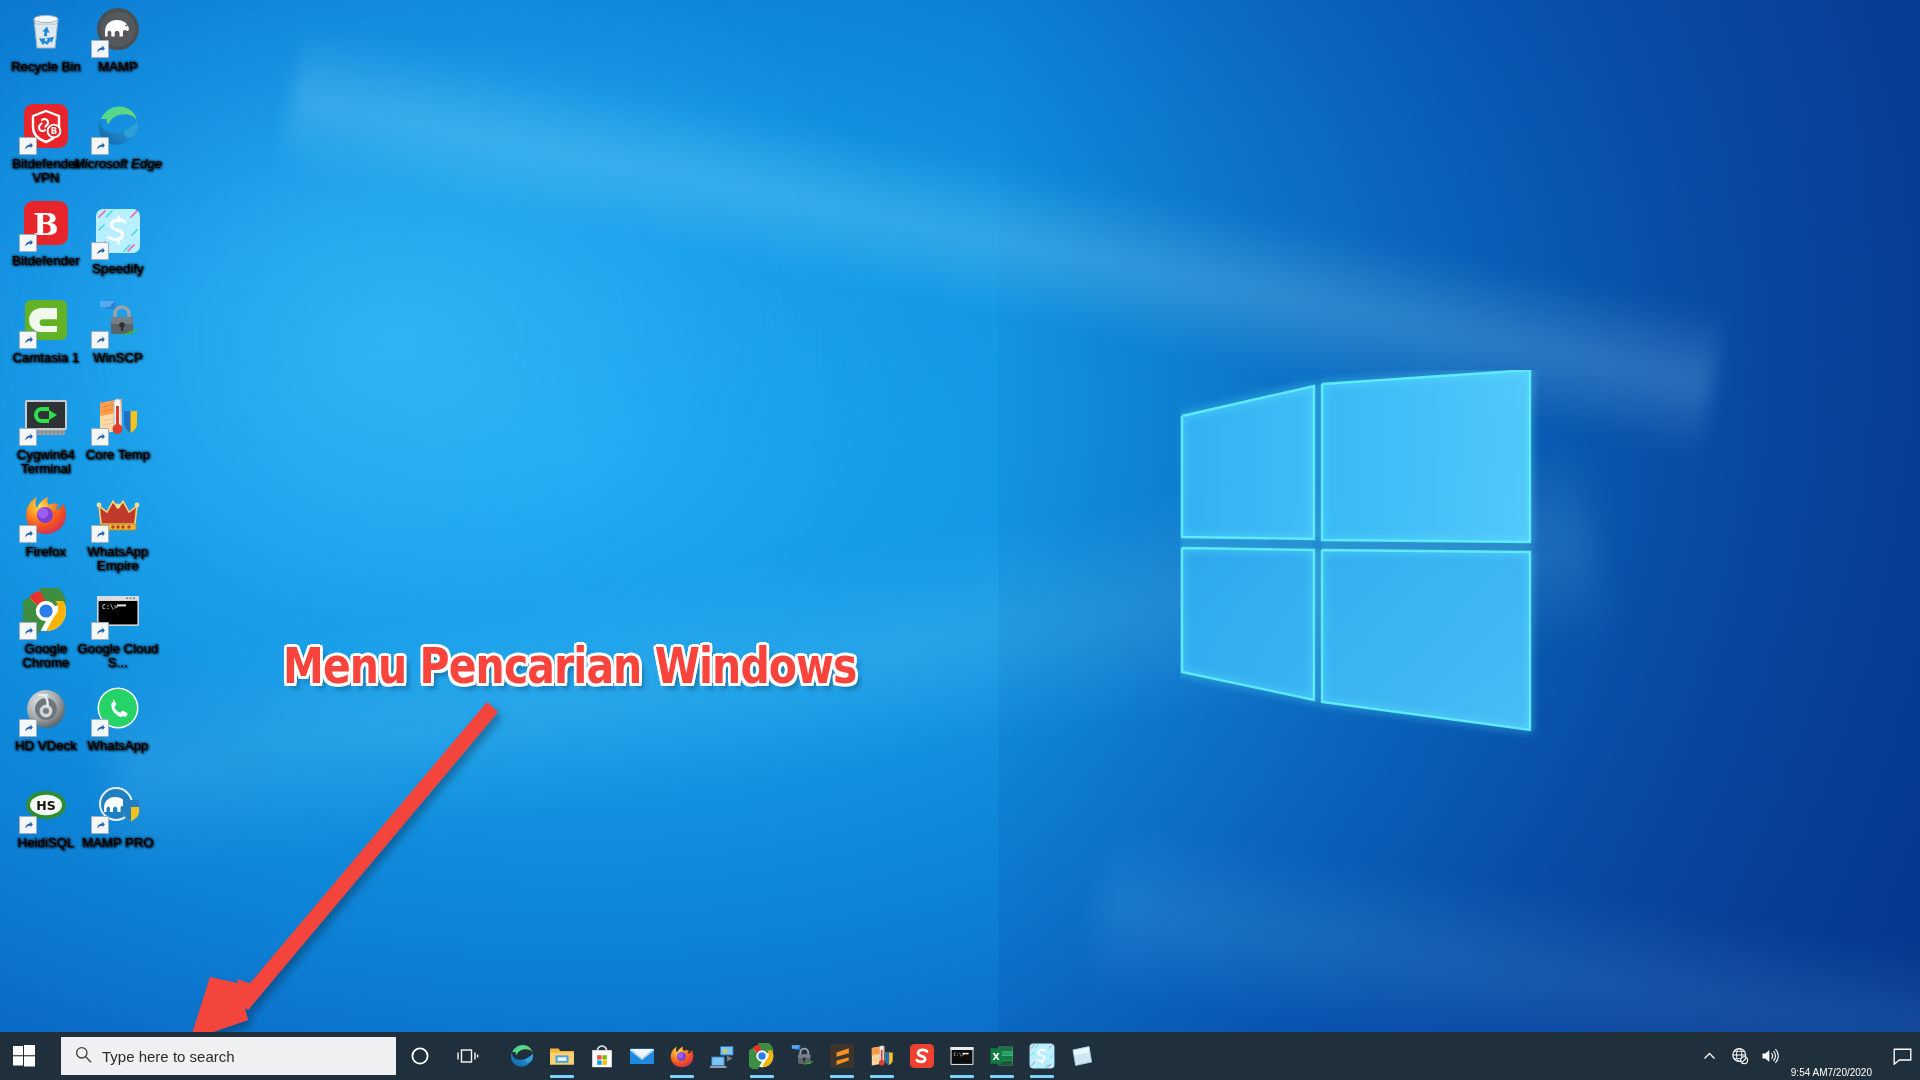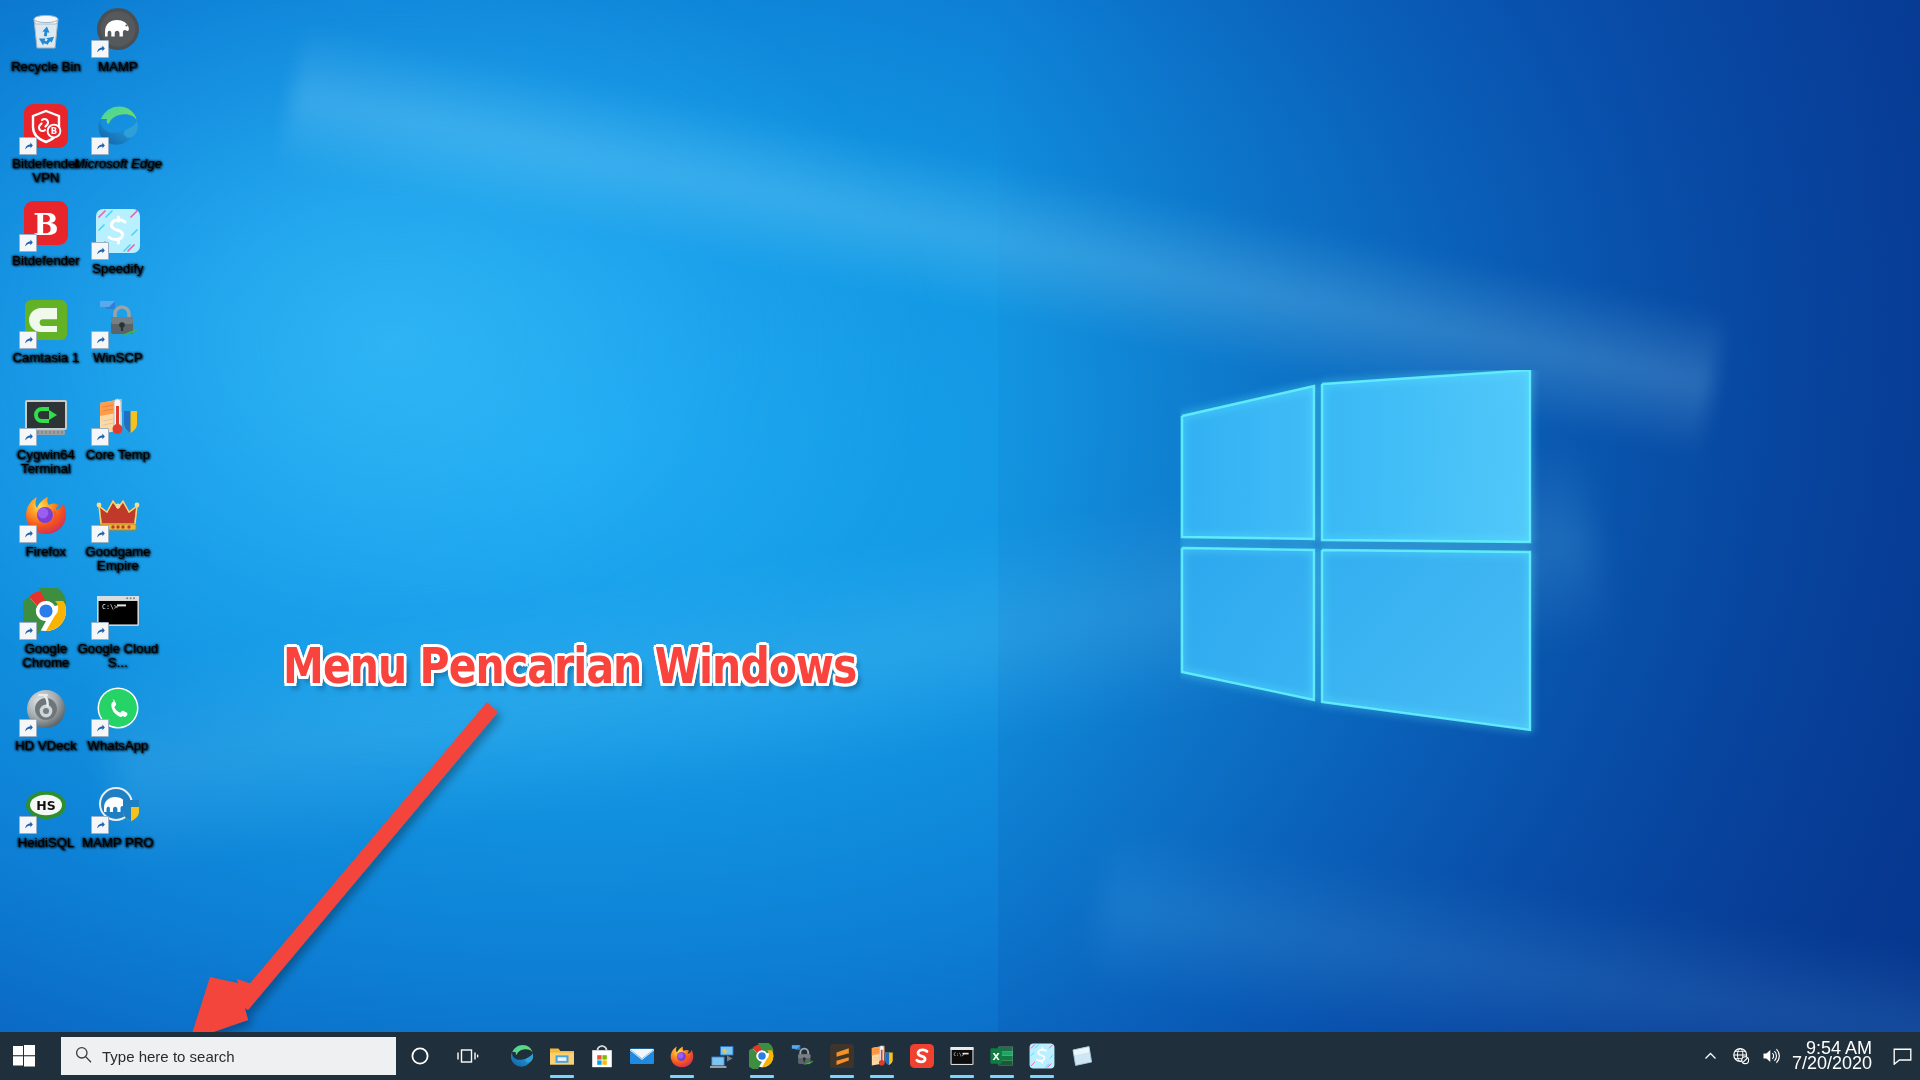--- a/index.html
+++ b/index.html
@@ -100,22 +100,22 @@
   .tb-app{
     width:40px;height:48px;display:flex;align-items:center;justify-content:center;flex:0 0 auto;position:relative;
   }
   .tb-app .ic{width:26px;height:26px;position:relative;}
   .tb-app .runbar{
     position:absolute;bottom:2px;left:8px;width:24px;height:3px;background:#7fd3ff;border-radius:1px;
   }
   #tray{margin-left:auto;display:flex;align-items:center;height:48px;flex:0 0 auto;}
   .tray-ic{width:30px;height:48px;display:flex;align-items:center;justify-content:center;}
   #clock{
-    height:48px;display:flex;flex-direction:column;align-items:flex-end;justify-content:center;
-    color:#fff;font-size:18px;line-height:15px;padding:0 12px 0 6px;font-family:"Liberation Sans",sans-serif;
+    height:48px;display:flex;flex-direction:row;align-items:flex-end;justify-content:center;
+    color:#fff;font-size:10px;line-height:15px;padding:0 12px 0 6px;font-family:"Liberation Sans",sans-serif;
   }
   #action-center{width:36px;height:48px;display:flex;align-items:center;justify-content:center;}
   .white{fill:#fff;}
 </style>
 </head>
 <body>
 
 <div id="wallpaper">
   <div class="wp-base"></div>
   <div class="wp-glow"></div>
@@ -380,21 +380,21 @@
       <circle cx="28" cy="36" r="1.7" fill="#c0392b"></circle>
       <circle cx="34" cy="36" r="1.7" fill="#c0392b"></circle>
       <circle cx="4" cy="14" r="2.4" fill="#f3dd96"></circle>
       <circle cx="42" cy="14" r="2.4" fill="#f3dd96"></circle>
       <circle cx="23" cy="15" r="2.4" fill="#f3dd96"></circle>
     </svg><span class="shortcut-badge">
   <svg width="11" height="11" viewBox="0 0 11 11">
     <path d="M2.2 8.6 C2.6 4.8 5 3.6 7.4 3.5 L7.4 1.6 L9.8 4.4 L7.4 7.2 L7.4 5.4 C5.4 5.4 3.6 6.4 2.2 8.6 Z" fill="#1b5fae"></path>
   </svg>
         </span></div>
-      <div class="label">Goodgame Empire</div>
+      <div class="label">WhatsApp Empire</div>
     </div>
     <div class="dicon" style="left: 0px; top: 588px;">
       <div class="glyph"><svg width="46" height="46" viewBox="0 0 46 46">
       <circle cx="23" cy="23" r="20" fill="#fff"></circle>
       <path d="M23 3 a20 20 0 0 1 17.3 10 H23 a10 10 0 0 0 -8.7 5 L6 9 A20 20 0 0 1 23 3 Z" fill="#e5352b"></path>
       <path d="M5.9 9.2 L14.3 18 a10 10 0 0 0 .1 10.2 L6 42.3 A20 20 0 0 1 5.9 9.2 Z" fill="#3e8e41" transform="rotate(120 23 23)"></path>
       <path d="M40.3 13 A20 20 0 0 1 23 43 l8.6 -15 A10 10 0 0 0 32 13 Z" fill="#f8b400"></path>
       <path d="M6.1 9.4 A20 20 0 0 0 23 43 l8.5 -15 H23 a10 10 0 0 1 -8.6 -5 Z" fill="#3e8e41" opacity="0"></path>
       <path d="M14.3 18 A10 10 0 0 0 23 33 l-8 14.5 A20 20 0 0 1 6 9.3 Z" fill="#3e8e41"></path>
       <circle cx="23" cy="23" r="9.2" fill="#fff"></circle>

